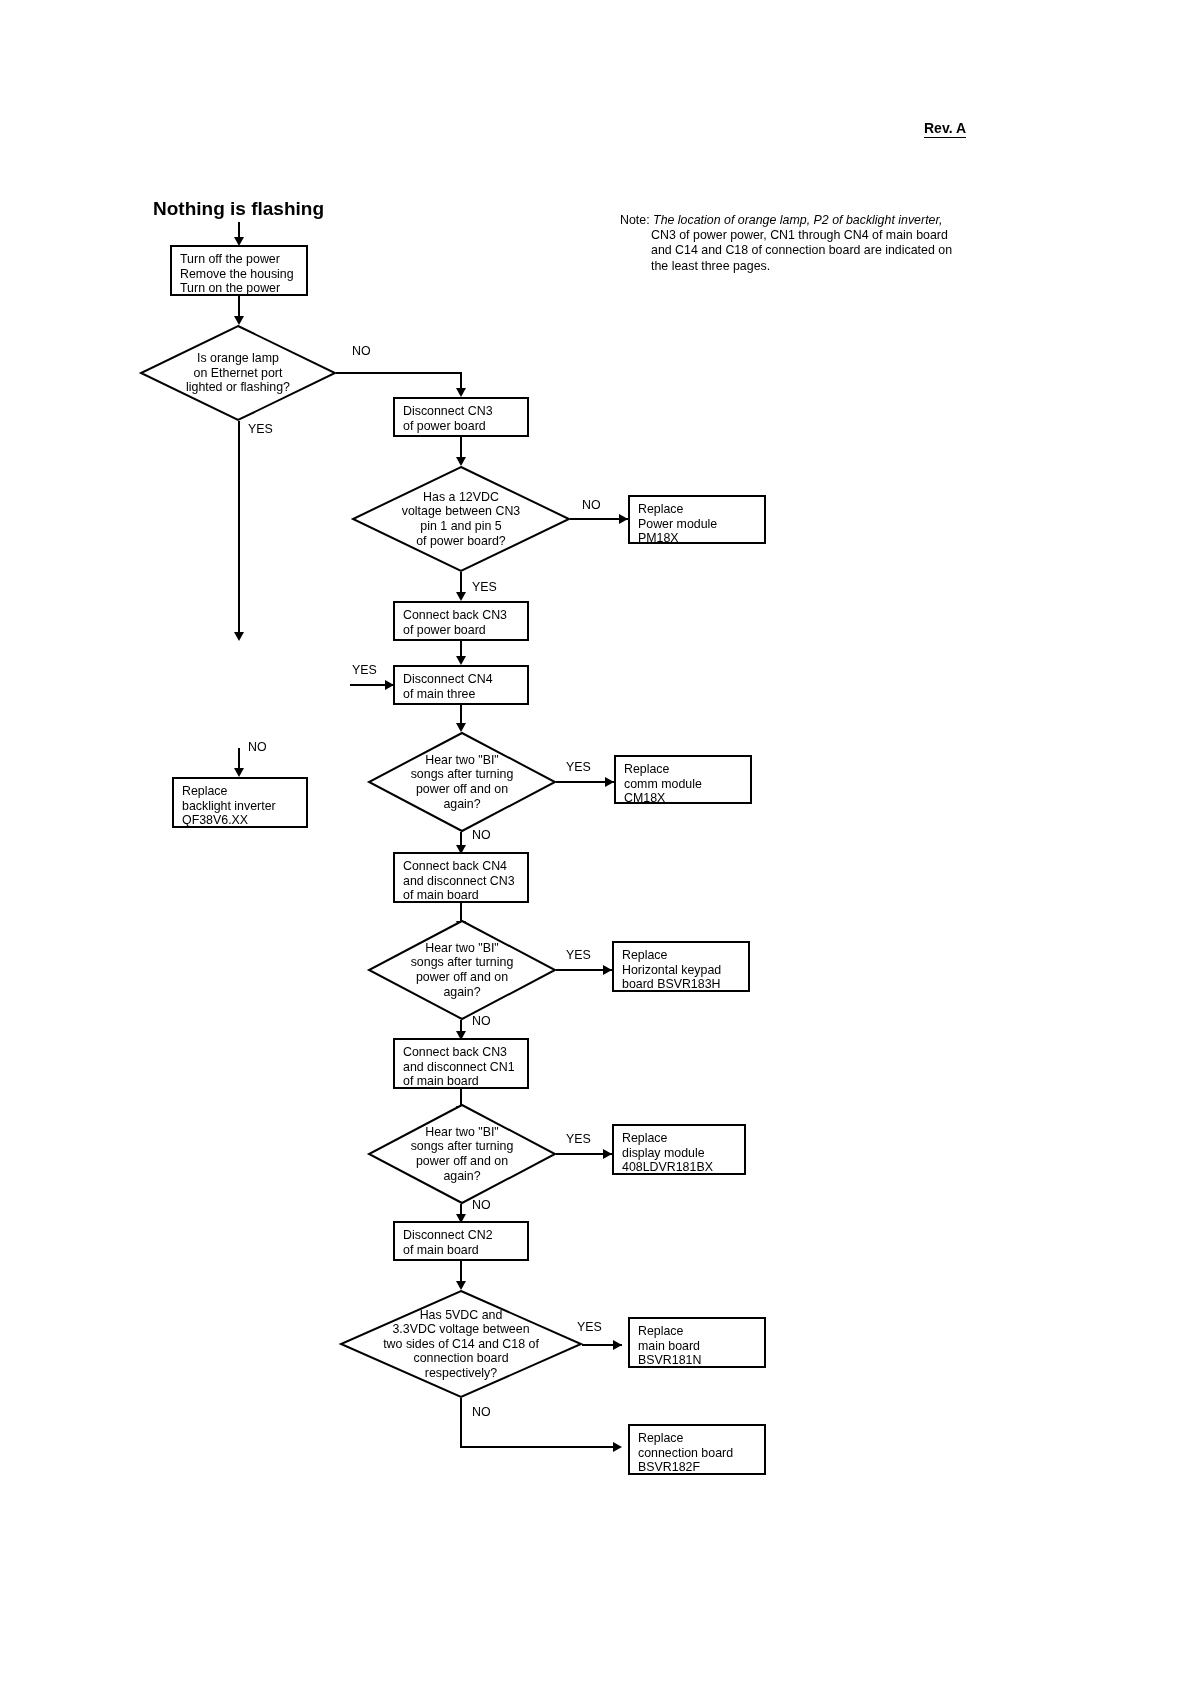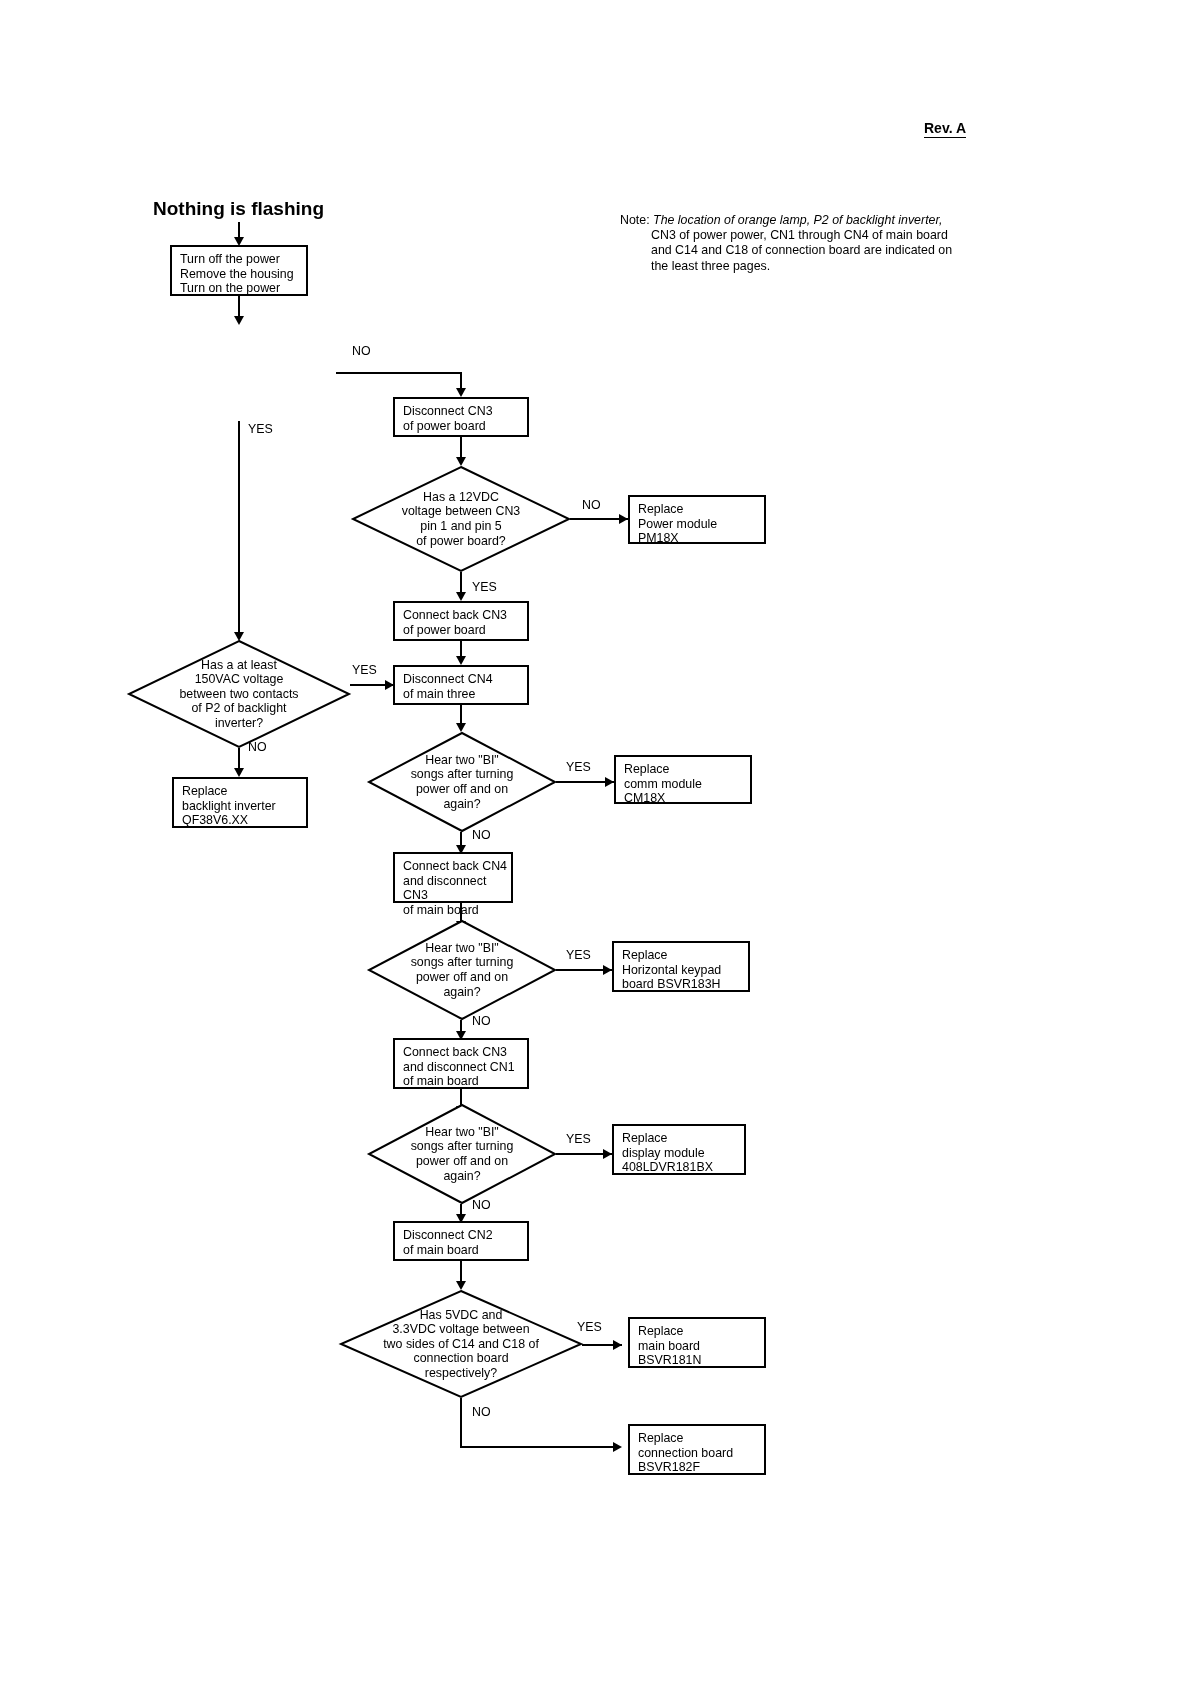--- a/index.html
+++ b/index.html
@@ -160,40 +160,38 @@
   <div class="line-v" style="left:238px; top:222px; height:19px;"></div>
   <div class="arrow-d" style="left:234px; top:237px;"></div>
 
   <div class="node proc" style="left:170px; top:245px; width:138px; height:51px;">Turn off the power
 Remove the housing
 Turn on the power</div>
 
   <div class="line-v" style="left:238px; top:296px; height:24px;"></div>
   <div class="arrow-d" style="left:234px; top:316px;"></div>
 
+  <div class="node decision" style="left:140px; top:325px; width:196px; height:96px;">
+    <svg class="dia-svg" width="196" height="96" viewBox="0 0 196 96">
+      <polygon points="98,1 195,48 98,95 1,48" fill="#fff" stroke="#000" stroke-width="2"></polygon>
+    </svg>
+    <div class="dia-text">Is orange lamp
+on Ethernet port
+lighted or flashing?</div>
+  </div>
 
   <div class="line-h" style="left:336px; top:372px; width:126px;"></div>
   <div class="line-v" style="left:460px; top:372px; height:20px;"></div>
   <div class="arrow-d" style="left:456px; top:388px;"></div>
   <div class="edge-label" style="left:352px; top:344px;">NO</div>
 
   <div class="line-v" style="left:238px; top:421px; height:215px;"></div>
   <div class="arrow-d" style="left:234px; top:632px;"></div>
   <div class="edge-label" style="left:248px; top:422px;">YES</div>
 
-  <div class="node decision" style="left:128px; top:640px; width:222px; height:108px;">
-    <svg class="dia-svg" width="222" height="108" viewBox="0 0 222 108">
-      <polygon points="111,1 221,54 111,107 1,54" fill="#fff" stroke="#000" stroke-width="2"></polygon>
-    </svg>
-    <div class="dia-text">Has a at least
-150VAC voltage
-between two contacts
-of P2 of backlight
-inverter?</div>
-  </div>
 
   <div class="line-h" style="left:350px; top:684px; width:44px;"></div>
   <div class="arrow-r" style="left:385px; top:680px;"></div>
   <div class="edge-label" style="left:352px; top:663px;">YES</div>
 
   <div class="line-v" style="left:238px; top:748px; height:24px;"></div>
   <div class="arrow-d" style="left:234px; top:768px;"></div>
   <div class="edge-label" style="left:248px; top:740px;">NO</div>
 
   <div class="node proc" style="left:172px; top:777px; width:136px; height:51px;">Replace
@@ -255,21 +253,21 @@
   <div class="edge-label" style="left:566px; top:760px;">YES</div>
 
   <div class="node proc" style="left:614px; top:755px; width:138px; height:49px;">Replace
 comm module
 CM18X</div>
 
   <div class="line-v" style="left:460px; top:832px; height:22px;"></div>
   <div class="arrow-d" style="left:456px; top:845px;"></div>
   <div class="edge-label" style="left:472px; top:828px;">NO</div>
 
-  <div class="node proc" style="left:393px; top:852px; width:120px; height:51px;">Connect back CN4
+  <div class="node proc" style="left:393px; top:852px; width:136px; height:51px;">Connect back CN4
 and disconnect CN3
 of main board</div>
 
   <div class="line-v" style="left:460px; top:903px; height:22px;"></div>
   <div class="arrow-d" style="left:456px; top:921px;"></div>
 
   <div class="node decision" style="left:368px; top:920px; width:188px; height:100px;">
     <svg class="dia-svg" width="188" height="100" viewBox="0 0 188 100">
       <polygon points="94,1 187,50 94,99 1,50" fill="#fff" stroke="#000" stroke-width="2"></polygon>
     </svg>

